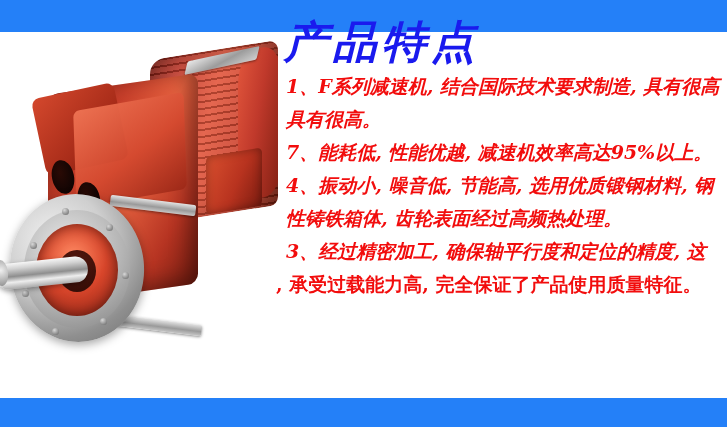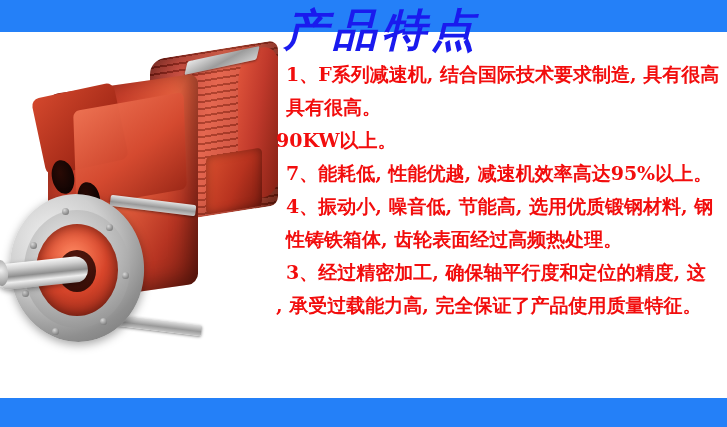--- a/index.html
+++ b/index.html
@@ -170,21 +170,21 @@
     left:-6px;top:228px;
     width:14px;height:26px;
     border-radius:50%;
     background:radial-gradient(circle at 50% 40%,#efefef,#8d8d8d);
     transform:rotate(-6deg);
   }
 
   
   .content{
     position:absolute;
-    left:276px;top:4px;
+    left:276px;top:16px;
     width:451px;
   }
   .title{
     color:#1a1aee;
     font-family:"DejaVu Serif","Liberation Serif",serif;
     font-size:44px;
     font-weight:700;
     font-style:italic;
     letter-spacing:5px;
     line-height:52px;
@@ -196,21 +196,21 @@
   }
   .line{
     color:#f20d0d;
     font-family:"DejaVu Serif","Liberation Serif",serif;
     font-size:19px;
     font-weight:700;
     line-height:33px;
     white-space:nowrap;
     letter-spacing:0px;
   }
-  .line.indent{ padding-left:10px; }
+  .line.indent{ padding-left:10px;font-style:italic; }
   .line.flush{ padding-left:0px; }
 </style>
 </head>
 <body>
 
 <div class="page">
 
   <div class="bar bar-top"></div>
   <div class="bar bar-bottom"></div>
 
@@ -247,21 +247,20 @@
       <div class="shaft"></div>
       <div class="shaft-cap"></div>
     </div>
   </div>
 
   <div class="content">
     <div class="title">产品特点</div>
     <ul class="lines">
       <li class="line indent">1、F系列减速机, 结合国际技术要求制造, 具有很高</li>
       <li class="line indent">具有很高。</li>
-      <li class="line flush">90KW以上。</li>
       <li class="line indent">7、能耗低, 性能优越, 减速机效率高达95%以上。</li>
       <li class="line indent">4、振动小, 噪音低, 节能高, 选用优质锻钢材料, 钢</li>
       <li class="line indent">性铸铁箱体, 齿轮表面经过高频热处理。</li>
       <li class="line indent">3、经过精密加工, 确保轴平行度和定位的精度, 这</li>
       <li class="line flush">, 承受过载能力高, 完全保证了产品使用质量特征。</li>
     </ul>
   </div>
 
 </div>
 

